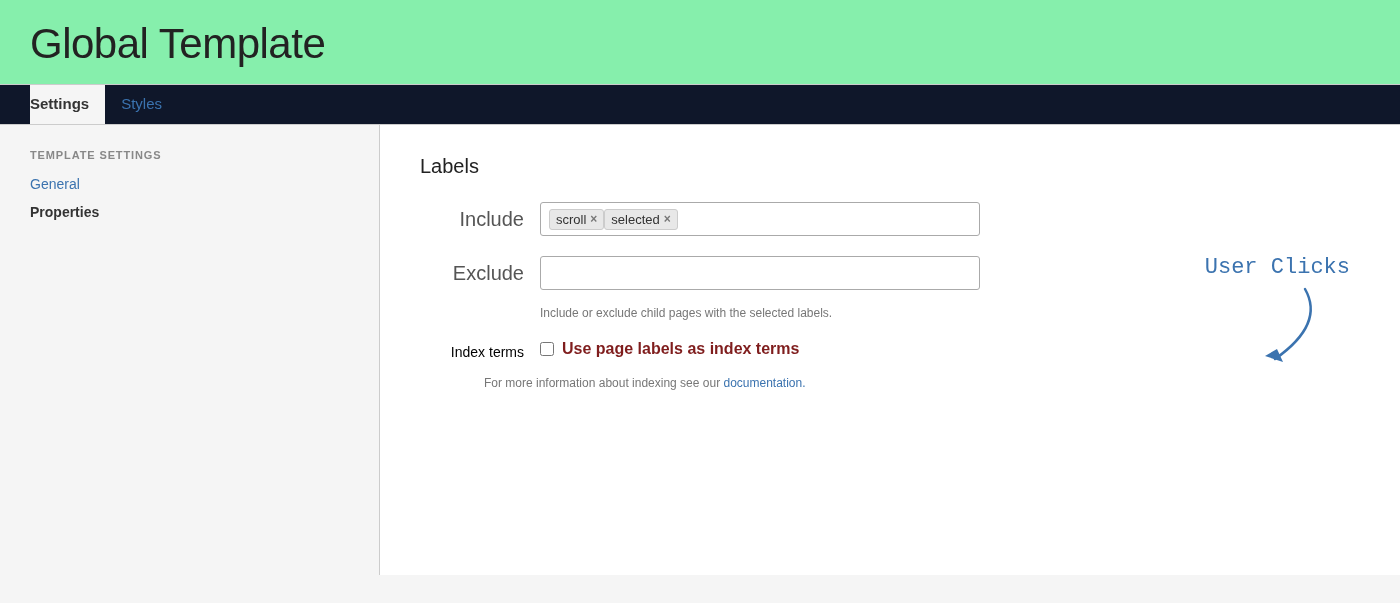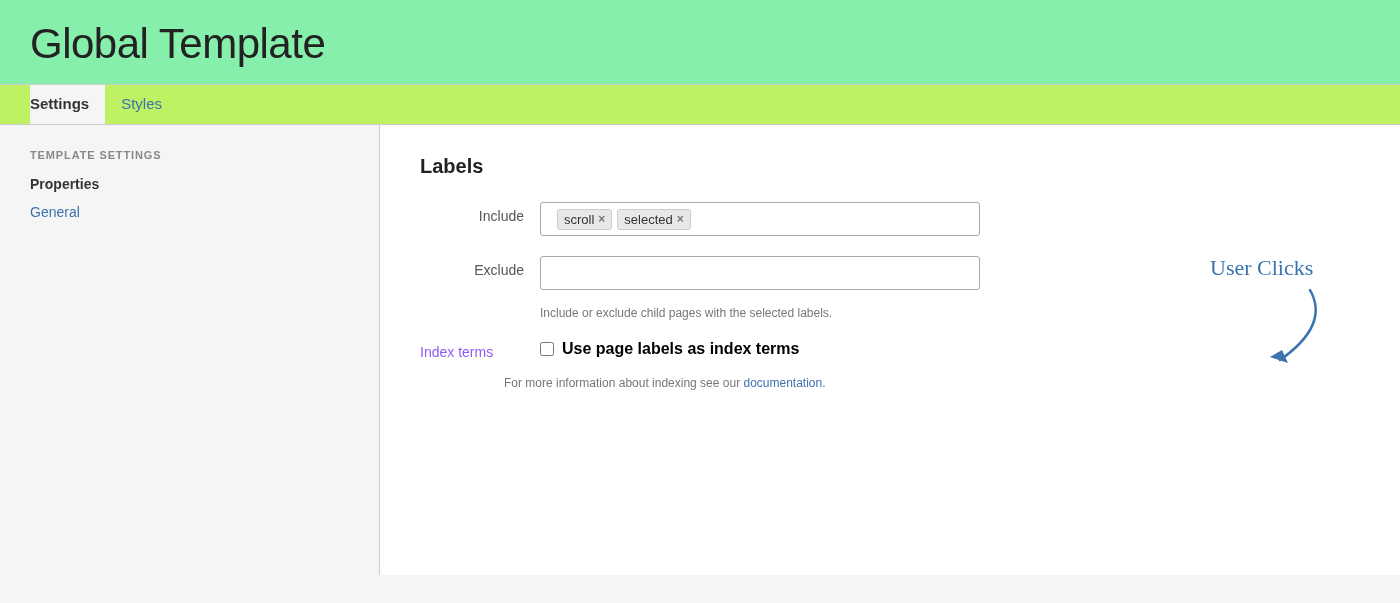--- a/index.html
+++ b/index.html
@@ -17,21 +17,21 @@
     }
 
     .page-title {
       font-size: 42px;
       font-weight: 300;
       color: #222;
       letter-spacing: -0.5px;
     }
 
     .tabs-bar {
-      background: #bef264;
+      background: #0f172a;
       padding: 0 30px;
       border-bottom: 1px solid #ccc;
       display: flex;
       align-items: flex-end;
       gap: 0;
     }
 
     .tab {
       padding: 10px 16px 10px 0;
       margin-right: 16px;
@@ -99,55 +99,54 @@
 
     .main-content {
       flex: 1;
       background: #fff;
       padding: 30px 40px;
       position: relative;
     }
 
     .section-title {
       font-size: 20px;
-      font-weight: bold;
+      font-weight: normal;
       margin-bottom: 24px;
       color: #222;
     }
 
     .form-row {
       margin-bottom: 20px;
       display: flex;
       align-items: flex-start;
     }
 
     .form-label {
       width: 120px;
       min-width: 120px;
       padding-top: 6px;
       color: #555;
-      font-size: 14px;
+      font-size: 20px;
       text-align: right;
       padding-right: 16px;
     }
 
     .form-field {
       flex: 1;
       max-width: 440px;
     }
 
     .tag-input-box {
       border: 1px solid #aaa;
       border-radius: 3px;
       background: #fff;
-      padding: 5px 16px;
+      padding: 5px 8px;
       display: flex;
       align-items: center;
       flex-wrap: wrap;
-      gap: 5px;
       min-height: 34px;
       width: 100%;
     }
 
     .tag {
       background: #e8e8e8;
       border: 1px solid #ccc;
       border-radius: 3px;
       padding: 2px 6px;
       font-size: 13px;
@@ -181,65 +180,66 @@
     .index-terms-row {
       display: flex;
       align-items: flex-start;
       margin-bottom: 16px;
     }
 
     .index-label {
       width: 120px;
       min-width: 120px;
       padding-top: 4px;
-      color: #8b5cf6;
+      color: #000000;
       font-size: 14px;
+      text-align: right;
       padding-right: 16px;
     }
 
     .checkbox-row {
       display: flex;
       align-items: center;
       gap: 8px;
     }
 
     .checkbox-row input[type="checkbox"] {
       width: 14px;
       height: 14px;
       accent-color: #3b73af;
     }
 
     .checkbox-label {
       font-size: 16px;
       font-weight: bold;
-      color: #000000;
+      color: #7f1d1d;
     }
 
     .doc-link-row {
       font-size: 12px;
       color: #777;
       margin-top: 6px;
-      margin-left: 84px;
+      margin-left: 64px;
     }
 
     .doc-link {
       color: #3b73af;
       text-decoration: none;
     }
 
     
     .annotation-area {
       position: absolute;
       right: 50px;
       top: 130px;
       pointer-events: none;
     }
 
     .user-clicks-text {
-      font-family: Liberation Serif, serif;
+      font-family: Liberation Mono, monospace;
       font-size: 22px;
       color: #3b73af;
       white-space: nowrap;
     }
 
     .arrow-svg {
       display: block;
       margin-top: 4px;
       margin-left: 40px;
     }
@@ -253,22 +253,22 @@
 
 <div class="tabs-bar">
   <a class="tab active">Settings</a>
   <a class="tab">Styles</a>
 </div>
 
 <div class="content-area">
 
   <div class="sidebar">
     <div class="sidebar-section-title">TEMPLATE SETTINGS</div>
+    <a class="sidebar-link">General</a>
     <a class="sidebar-link active">Properties</a>
-    <a class="sidebar-link">General</a>
   </div>
 
   <div class="main-content">
 
     <div class="section-title">Labels</div>
 
     <div class="form-row">
       <div class="form-label">Include</div>
       <div class="form-field">
         <div class="tag-input-box">

